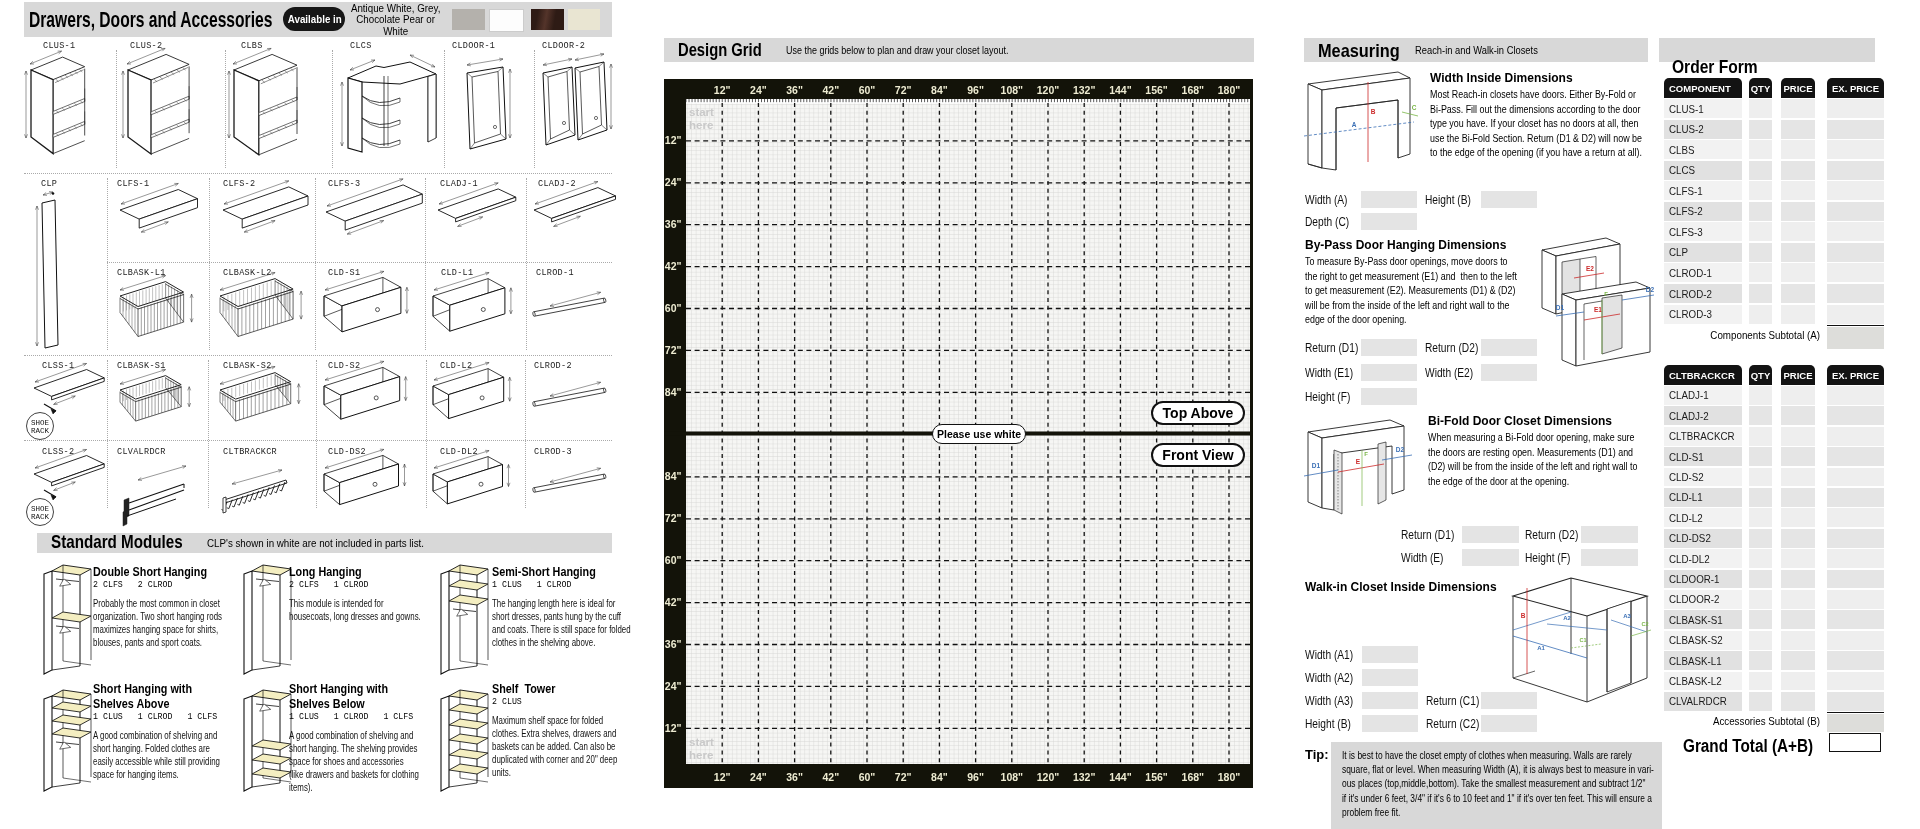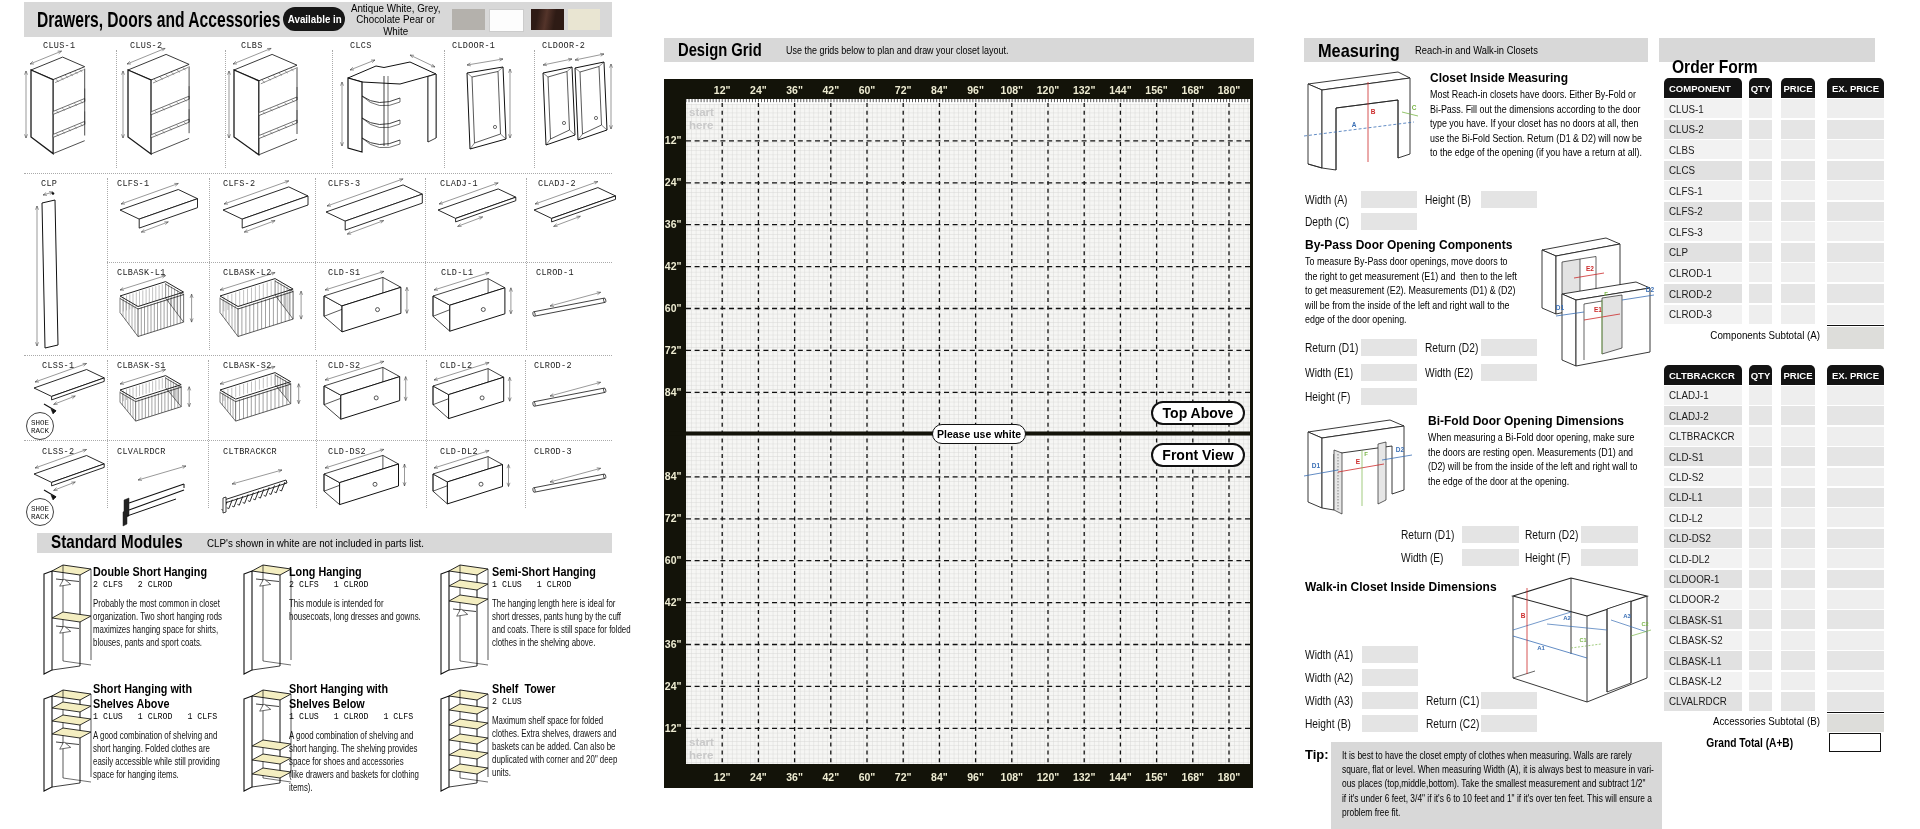--- a/index.html
+++ b/index.html
@@ -11,21 +11,21 @@
 .cond{display:inline-block;transform:scaleX(0.85);transform-origin:0 0;white-space:nowrap}
 .condc{display:inline-block;transform:scaleX(0.85);transform-origin:50% 0;white-space:nowrap}
 .condr{display:inline-block;transform:scaleX(0.85);transform-origin:100% 0;white-space:nowrap}
 .bold{font-weight:bold}
 .dotv{position:absolute;border-left:1px dotted #aaa;width:0}
 .doth{position:absolute;border-top:1px dotted #aaa;height:0}
 </style></head><body>
 
 <div class="hbar" style="left:24px;top:2px;width:588px;height:35px"></div>
 
-<div class="abs bold" style="left:37px;top:7px;font-size:22px"><span class="cond" style="transform:scaleX(0.71)">Drawers, Doors and Accessories</span></div>
+<div class="abs bold" style="left:29px;top:7px;font-size:22px"><span class="cond" style="transform:scaleX(0.71)">Drawers, Doors and Accessories</span></div>
 
 <div class="abs" style="left:283px;top:7px;width:62px;height:24px;background:#161616;border-radius:12px;color:#fff;font-weight:bold;font-size:11.5px;text-align:center;line-height:24px"><span class="condc" style="transform:scaleX(0.85)">Available in</span></div>
 
 <div class="abs" style="left:338px;top:3px;width:116px;font-size:11.5px;line-height:11.3px;text-align:center"><span class="condc" style="transform:scaleX(0.85)">Antique White, Grey,<br>Chocolate Pear or<br>White</span></div>
 <div class="abs" style="left:452px;top:9px;width:33px;height:21px;background:#b4b1ac"></div>
 <div class="abs" style="left:489px;top:9px;width:33px;height:21px;background:#fdfdfd;border:0.5px solid #ccc"></div>
 <div class="abs" style="left:531px;top:9px;width:33px;height:21px;background:linear-gradient(100deg,#2e1b15 20%,#54342a 45%,#2e1b15 70%)"></div>
 <div class="abs" style="left:568px;top:9px;width:32px;height:21px;background:#e9e5d2"></div>
 
 <div class="doth" style="left:24px;top:173px;width:588px"></div>
@@ -1078,34 +1078,34 @@
     <line x1="36.0" y1="40.0" x2="36.0" y2="102.0" stroke="#222" stroke-width="0.8"></line>
     <line x1="8.0" y1="96.0" x2="22.0" y2="100.0" stroke="#222" stroke-width="0.8"></line>
     <line x1="4.0" y1="68.0" x2="114.0" y2="54.0" stroke="#3a6fb5" stroke-width="0.8" stroke-dasharray="3,2"></line>
     <text x="54" y="59" font-size="6.5" fill="#3a6fb5" text-anchor="middle" font-family="Liberation Sans, sans-serif" font-weight="bold">A</text>
     <line x1="68.0" y1="14.0" x2="68.0" y2="94.0" stroke="#cc2a2a" stroke-width="0.8"></line>
     <text x="73" y="46" font-size="6.5" fill="#cc2a2a" text-anchor="middle" font-family="Liberation Sans, sans-serif" font-weight="bold">B</text>
     <line x1="102.0" y1="44.0" x2="118.0" y2="48.0" stroke="#7ab648" stroke-width="0.8"></line>
     <text x="114" y="42" font-size="6.5" fill="#7ab648" text-anchor="middle" font-family="Liberation Sans, sans-serif" font-weight="bold">C</text>
   </svg>
 
-<div class="abs bold" style="left:1430px;top:71px;font-size:12px">Closet Inside Measuring</div>
+<div class="abs bold" style="left:1430px;top:71px;font-size:12px">Width Inside Dimensions</div>
 
 <div class="abs" style="left:1430px;top:87px;width:280px;font-size:11px;line-height:14.6px;transform:scaleX(0.81);transform-origin:0 0">Most Reach-in closets have doors. Either By-Fold or<br>Bi-Pass. Fill out the dimensions according to the door<br>type you have. If your closet has no doors at all, then<br>use the Bi-Fold Section. Return (D1 &amp; D2) will now be<br>to the edge of the opening (if you have a return at all).</div>
 
 <div class="flab" style="left:1305px;top:193px">Width (A)</div>
 <div class="inp" style="left:1361px;top:191px;width:56px;height:17px"></div>
 
 <div class="flab" style="left:1425px;top:193px">Height (B)</div>
 <div class="inp" style="left:1481px;top:191px;width:56px;height:17px"></div>
 
 <div class="flab" style="left:1305px;top:215px">Depth (C)</div>
 <div class="inp" style="left:1361px;top:213px;width:56px;height:17px"></div>
 
-<div class="abs bold" style="left:1305px;top:238px;font-size:12px">By-Pass Door Opening Components</div>
+<div class="abs bold" style="left:1305px;top:238px;font-size:12px">By-Pass Door Hanging Dimensions</div>
 
 <div class="abs" style="left:1305px;top:254px;width:280px;font-size:11px;line-height:14.6px;transform:scaleX(0.81);transform-origin:0 0">To measure By-Pass door openings, move doors to<br>the right to get measurement (E1) and &nbsp;then to the left<br>to get measurement (E2). Measurements (D1) &amp; (D2)<br>will be from the inside of the left and right wall to the<br>edge of the door opening.</div>
 
 <svg style="position:absolute;left:1530px;top:238px;overflow:visible" width="125" height="145" viewBox="0 0 125 145">
     <polygon points="12.0,12.0 76.0,0.0 90.0,6.0 26.0,18.0" fill="white" stroke="#222" stroke-width="0.9"></polygon>
     <polygon points="12.0,12.0 26.0,18.0 26.0,76.0 12.0,70.0" fill="white" stroke="#222" stroke-width="0.9"></polygon>
     <polygon points="26.0,18.0 90.0,6.0 90.0,62.0 26.0,76.0" fill="white" stroke="#222" stroke-width="0.9"></polygon>
     <polygon points="32.0,24.0 50.0,21.0 50.0,66.0 32.0,71.0" fill="#e3e3e3" stroke="#222" stroke-width="0.7"></polygon>
     <line x1="50.0" y1="21.0" x2="66.0" y2="18.5" stroke="#222" stroke-width="0.7"></line>
     <line x1="66.0" y1="18.5" x2="66.0" y2="62.0" stroke="#222" stroke-width="0.7"></line>
@@ -1135,21 +1135,21 @@
 
 <div class="flab" style="left:1305px;top:366px">Width (E1)</div>
 <div class="inp" style="left:1361px;top:364px;width:56px;height:17px"></div>
 
 <div class="flab" style="left:1425px;top:366px">Width (E2)</div>
 <div class="inp" style="left:1481px;top:364px;width:56px;height:17px"></div>
 
 <div class="flab" style="left:1305px;top:390px">Height (F)</div>
 <div class="inp" style="left:1361px;top:388px;width:56px;height:17px"></div>
 
-<div class="abs bold" style="left:1428px;top:414px;font-size:12px">Bi-Fold Door Opening Dimensions</div>
+<div class="abs bold" style="left:1428px;top:414px;font-size:12px">Bi-Fold Door Closet Dimensions</div>
 
 <div class="abs" style="left:1428px;top:430px;width:280px;font-size:11px;line-height:14.6px;transform:scaleX(0.81);transform-origin:0 0">When measuring a Bi-Fold door opening, make sure<br>the doors are resting open. Measurements (D1) and<br>(D2) will be from the inside of the left and right wall to<br>the edge of the door at the opening.</div>
 
 <svg style="position:absolute;left:1300px;top:418px;overflow:visible" width="120" height="115" viewBox="0 0 120 115">
     <polygon points="8.0,14.0 90.0,2.0 104.0,8.0 22.0,20.0" fill="white" stroke="#222" stroke-width="0.9"></polygon>
     <polygon points="8.0,14.0 22.0,20.0 22.0,90.0 8.0,84.0" fill="white" stroke="#222" stroke-width="0.9"></polygon>
     <polygon points="22.0,20.0 104.0,8.0 104.0,72.0 92.0,76.0 92.0,28.0 34.0,36.0 34.0,92.0 22.0,90.0" fill="white" stroke="#222" stroke-width="0.9"></polygon>
     <polygon points="34.0,32.0 42.0,35.0 42.0,96.0 34.0,92.0" fill="#e6e6e6" stroke="#222" stroke-width="0.7"></polygon>
     <line x1="38.0" y1="36.0" x2="38.0" y2="92.0" stroke="#444" stroke-width="0.6" stroke-dasharray="1.5,1.5"></line>
     <polygon points="78.0,26.0 86.0,24.0 86.0,82.0 78.0,86.0" fill="#e6e6e6" stroke="#222" stroke-width="0.7"></polygon>
@@ -1402,13 +1402,13 @@
     <span class="cond">CLVALRDCR</span>
   </div>
 <div class="abs" style="left:1749px;top:692.0px;width:23px;height:18.9px;background:#e5e5e5"></div>
 <div class="abs" style="left:1781px;top:692.0px;width:34px;height:18.9px;background:#e5e5e5"></div>
 <div class="abs" style="left:1827px;top:692.0px;width:57px;height:18.9px;background:#e5e5e5"></div>
 
 <div class="abs" style="left:1827px;top:712px;width:57px;border-top:1.4px solid #111"></div>
 <div class="abs" style="left:1660px;top:715px;width:160px;font-size:11.5px;text-align:right"><span class="condr">Accessories Subtotal (B)</span></div>
 <div class="abs" style="left:1827px;top:714px;width:57px;height:18px;background:#ddddda"></div>
 
-<div class="abs bold" style="left:1660px;top:736px;width:165px;font-size:12px;text-align:center"><span class="condr">Grand Total (A+B)</span></div>
+<div class="abs bold" style="left:1660px;top:736px;width:165px;font-size:18px;text-align:left"><span class="condr">Grand Total (A+B)</span></div>
 <div class="abs" style="left:1829px;top:733px;width:50px;height:17px;background:#fff;border:1.6px solid #111"></div>
 </body></html>

